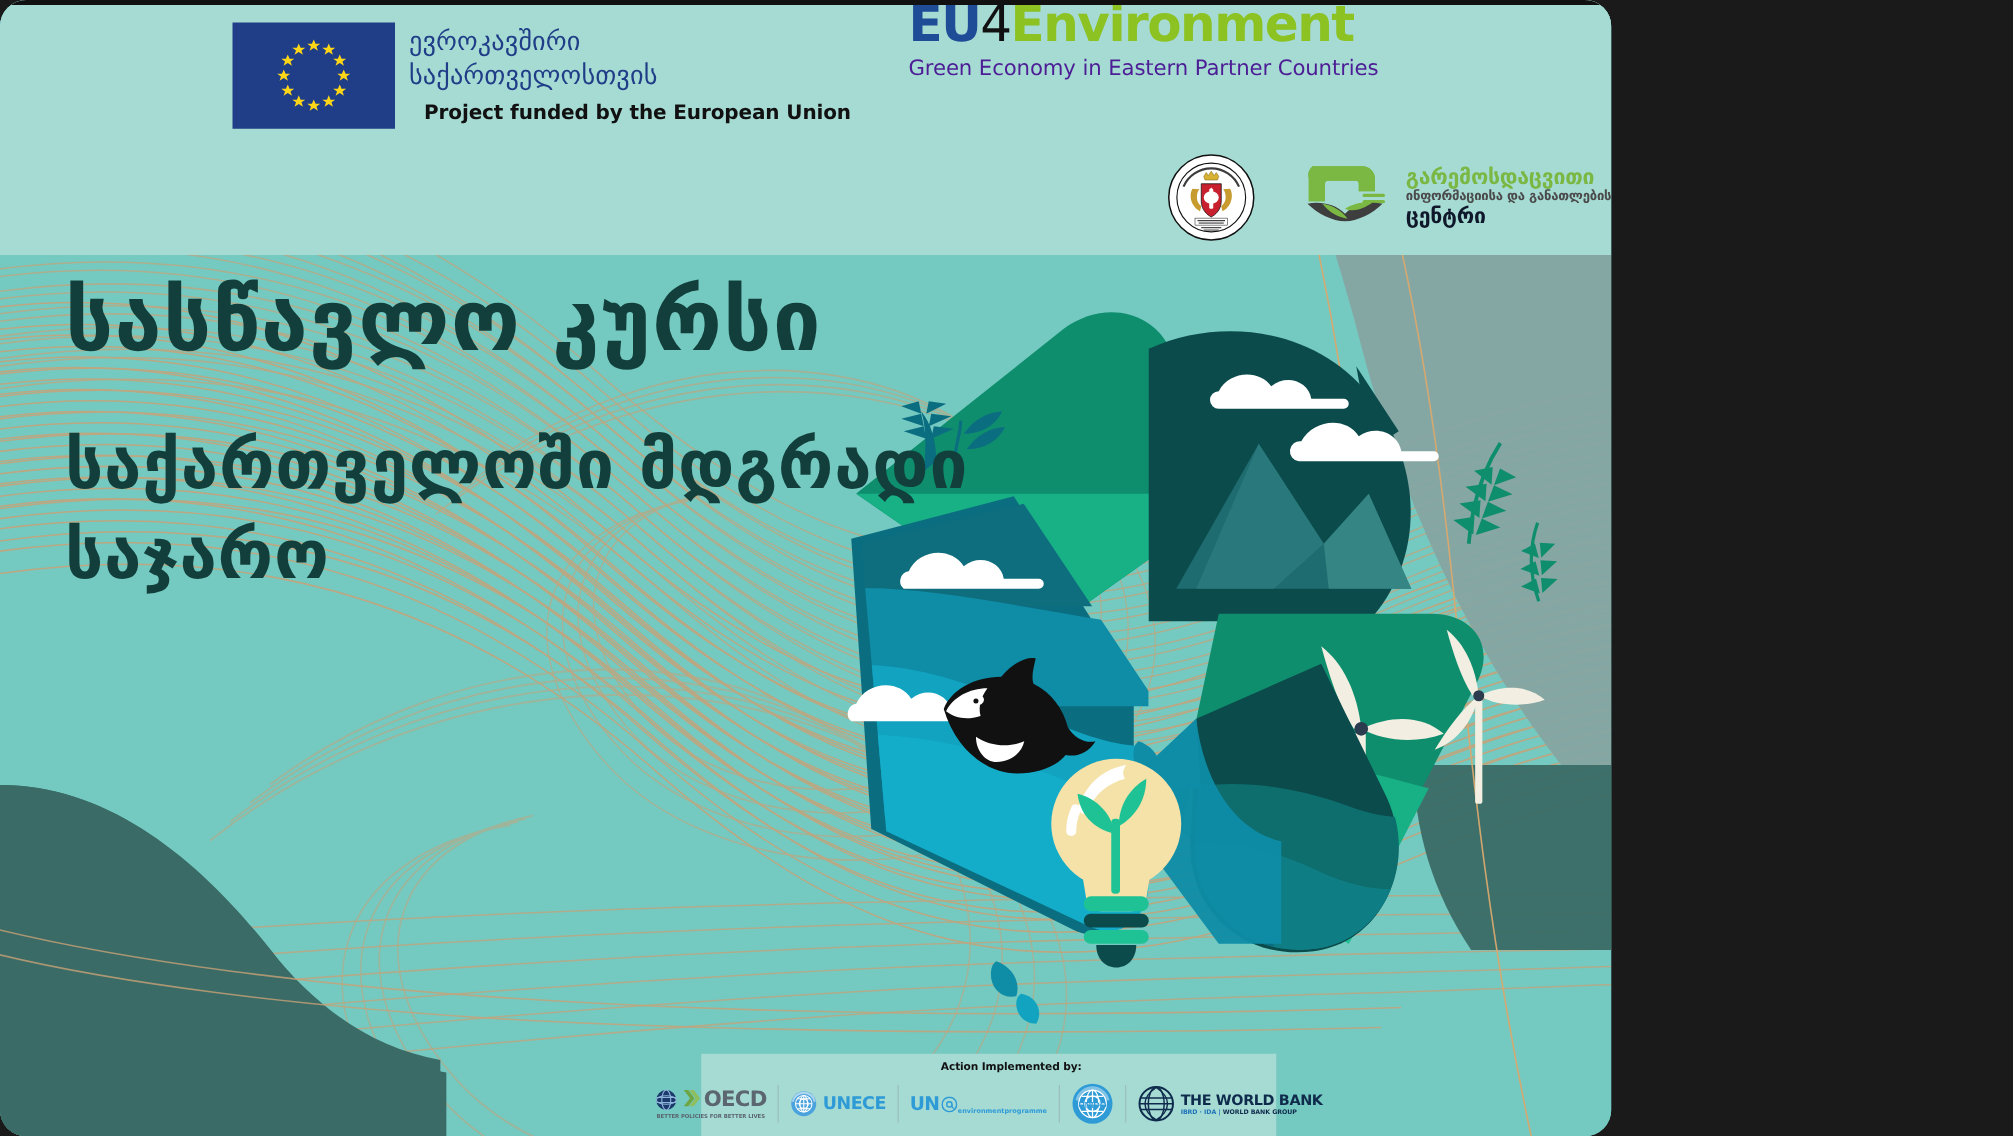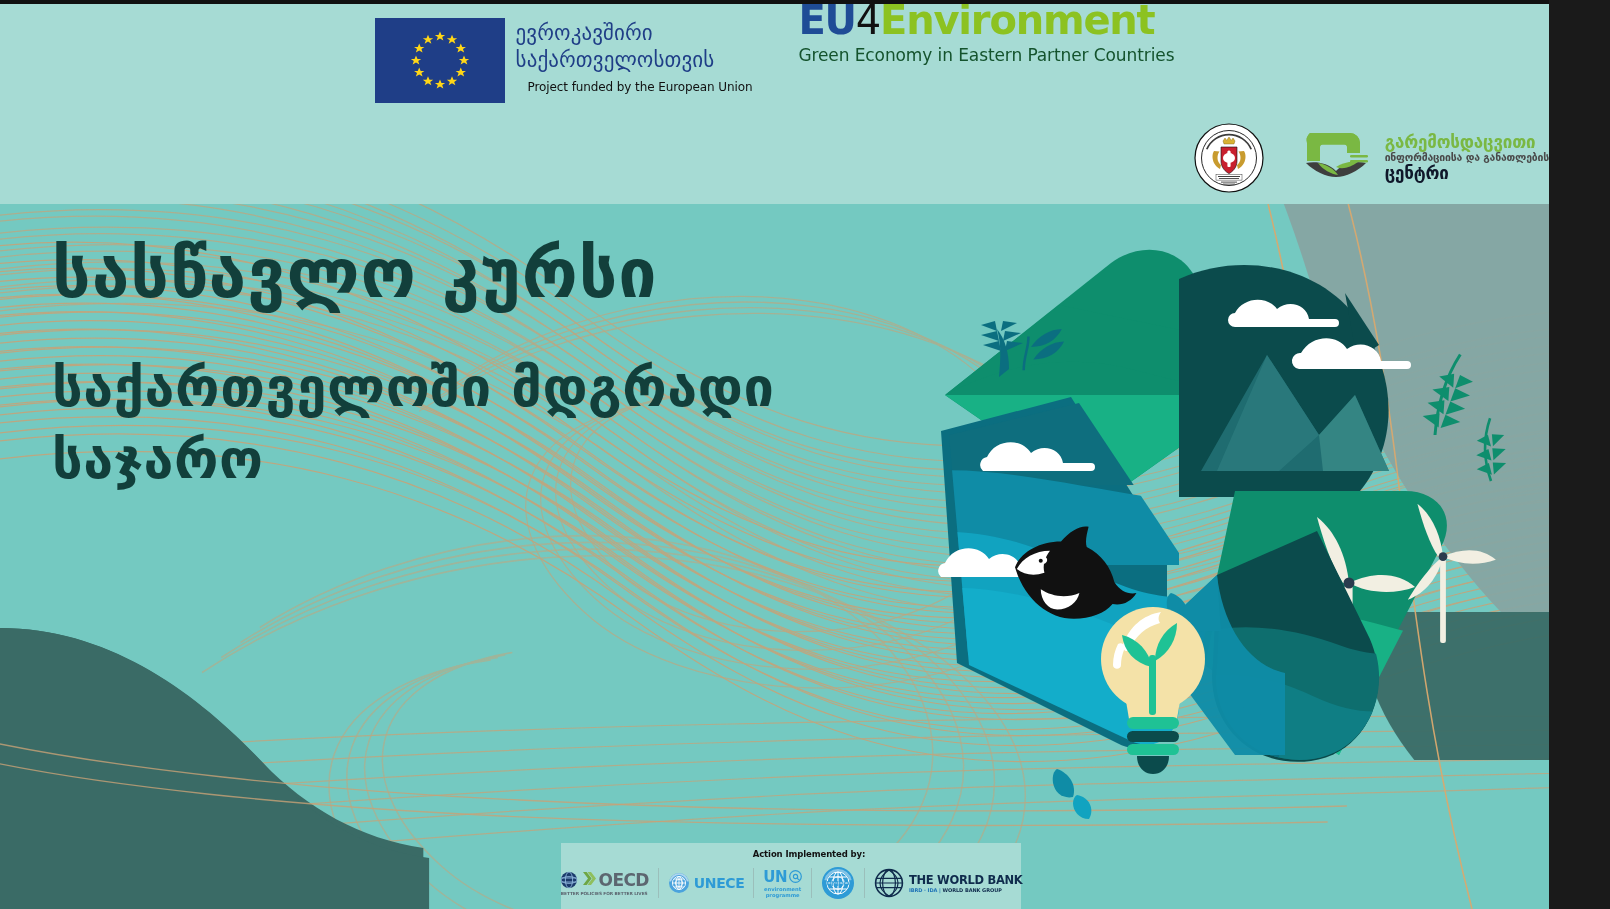--- a/index.html
+++ b/index.html
@@ -5,24 +5,25 @@
 <style>
   * { margin:0; padding:0; box-sizing:border-box; }
   html,body{ background:#1a1a1a; }
   body{
     font-family:"DejaVu Sans","Liberation Sans",sans-serif;
     -webkit-font-smoothing:antialiased;
   }
 
   #banner{
     position:relative;
-    width:1549px;
+    width:1289px;
     height:909px;
     overflow:hidden;
     background:#74C9C1;
+    border-radius:21px;
   }
 
   
   .bg-layer{ position:absolute; inset:0; }
   .bg-svg{ position:absolute; inset:0; width:100%; height:100%; display:block; }
 
   
   #header-band{
     position:absolute; left:0; top:0; width:100%; height:204px;
     background:#A6DBD4;
@@ -46,55 +47,55 @@
   }
   .eu-flag-stars{ position:absolute; inset:0; }
   .eu-text{ padding-top:2px; }
   .eu-text .ka1, .eu-text .ka2{
     font-family:"DejaVu Sans","Liberation Sans",sans-serif;
     font-size:21px; color:#1F3E87; line-height:1.28; font-weight:400;
     letter-spacing:.1px; white-space:nowrap;
   }
   .eu-text .funded{
     margin-top:6px;
-    font-size:12px; color:#111; font-weight:400; white-space:nowrap;
+    font-size:16px; color:#111; font-weight:700; white-space:nowrap;
     letter-spacing:-.1px;
     margin-left:12px;
   }
 
   .e4e-block{ }
   .e4e-title{
     font-size:40px; font-weight:700; line-height:1; letter-spacing:-1.2px;
     white-space:nowrap;
   }
   .e4e-title .eu{ color:#1F4C96; }
   .e4e-title .four{ color:#111; font-weight:400; }
   .e4e-title .env{ color:#8CC221; }
   .e4e-sub{
-    margin-top:5px; font-size:17px; color:#14532d; font-weight:400;
+    margin-top:5px; font-size:17px; color:#4c1d95; font-weight:400;
     letter-spacing:-.1px; white-space:nowrap;
   }
 
   
   #logo-row-ge{
     position:absolute; left:0; top:118px; width:100%; height:80px;
     display:flex; align-items:center; justify-content:flex-end; gap:38px;
     z-index:12;
   }
   .ge-emblem{ width:70px; height:70px; flex:none; }
   .eiec-block{ display:flex; align-items:center; gap:9px; }
   .eiec-mark{ width:74px; height:62px; flex:none; }
   .eiec-text{ line-height:1.12; }
   .eiec-l1{ font-size:17px; font-weight:700; color:#7AB843; white-space:nowrap; letter-spacing:-.2px;}
   .eiec-l2{ font-size:10.5px; font-weight:700; color:#4A4A4A; white-space:nowrap; letter-spacing:-.2px;}
   .eiec-l3{ font-size:17px; font-weight:700; color:#0f172a; white-space:nowrap; letter-spacing:-.2px;}
 
   
   #headline{
-    position:absolute; left:52px; top:240px; z-index:14;
+    position:absolute; left:52px; top:224px; z-index:14;
     color:#123F3B;
   }
   #headline .kicker{
     font-size:68px; font-weight:700; line-height:1.0;
     letter-spacing:1px; color:#123F3B; white-space:nowrap;
   }
   #headline .sub{
     margin-top:44px;
     font-size:54px; font-weight:700; line-height:1.33;
     letter-spacing:.6px; color:#123F3B; max-width:900px;
@@ -126,21 +127,21 @@
   .f-div{ width:1px; height:30px; background:#9bbfbb; flex:none; }
 
   .oecd-wrap{ display:flex; flex-direction:column; align-items:center; }
   .oecd-row{ display:flex; gap:3px; }
   .oecd-word{ font-size:17px; font-weight:700; color:#5C6670; letter-spacing:-.6px; }
   .oecd-tag{ font-size:4.3px; font-weight:700; color:#5C6670; letter-spacing:-.05px; margin-top:1px;}
 
   .unece-row{ display:flex; align-items:center; gap:4px; }
   .unece-word{ font-size:14px; font-weight:700; color:#2E9BD6; letter-spacing:-.4px; }
 
-  .unep-wrap{ display:flex; flex-direction:column; align-items:center; }
+  .unep-wrap{ display:flex; flex-direction:row; align-items:flex-end; }
   .unep-row{ display:flex; align-items:center; gap:2px; }
   .unep-un{ font-size:15px; font-weight:700; color:#2E9BD6; letter-spacing:-.6px; }
   .unep-sub{ font-size:5.2px; font-weight:700; color:#2E9BD6; line-height:1.18; }
 
   .wb-row{ display:flex; align-items:center; gap:5px;justify-content:space-between; }
   .wb-text{ display:flex; flex-direction:column; }
   .wb-main{ font-size:11.5px; font-weight:700; color:#0F2B4C; letter-spacing:-.3px; white-space:nowrap;}
   .wb-sub{ font-size:5px; font-weight:700; color:#1F73B7; letter-spacing:-.05px; white-space:nowrap;}
   .wb-sub .grp{ color:#0F2B4C; }
 </style>

